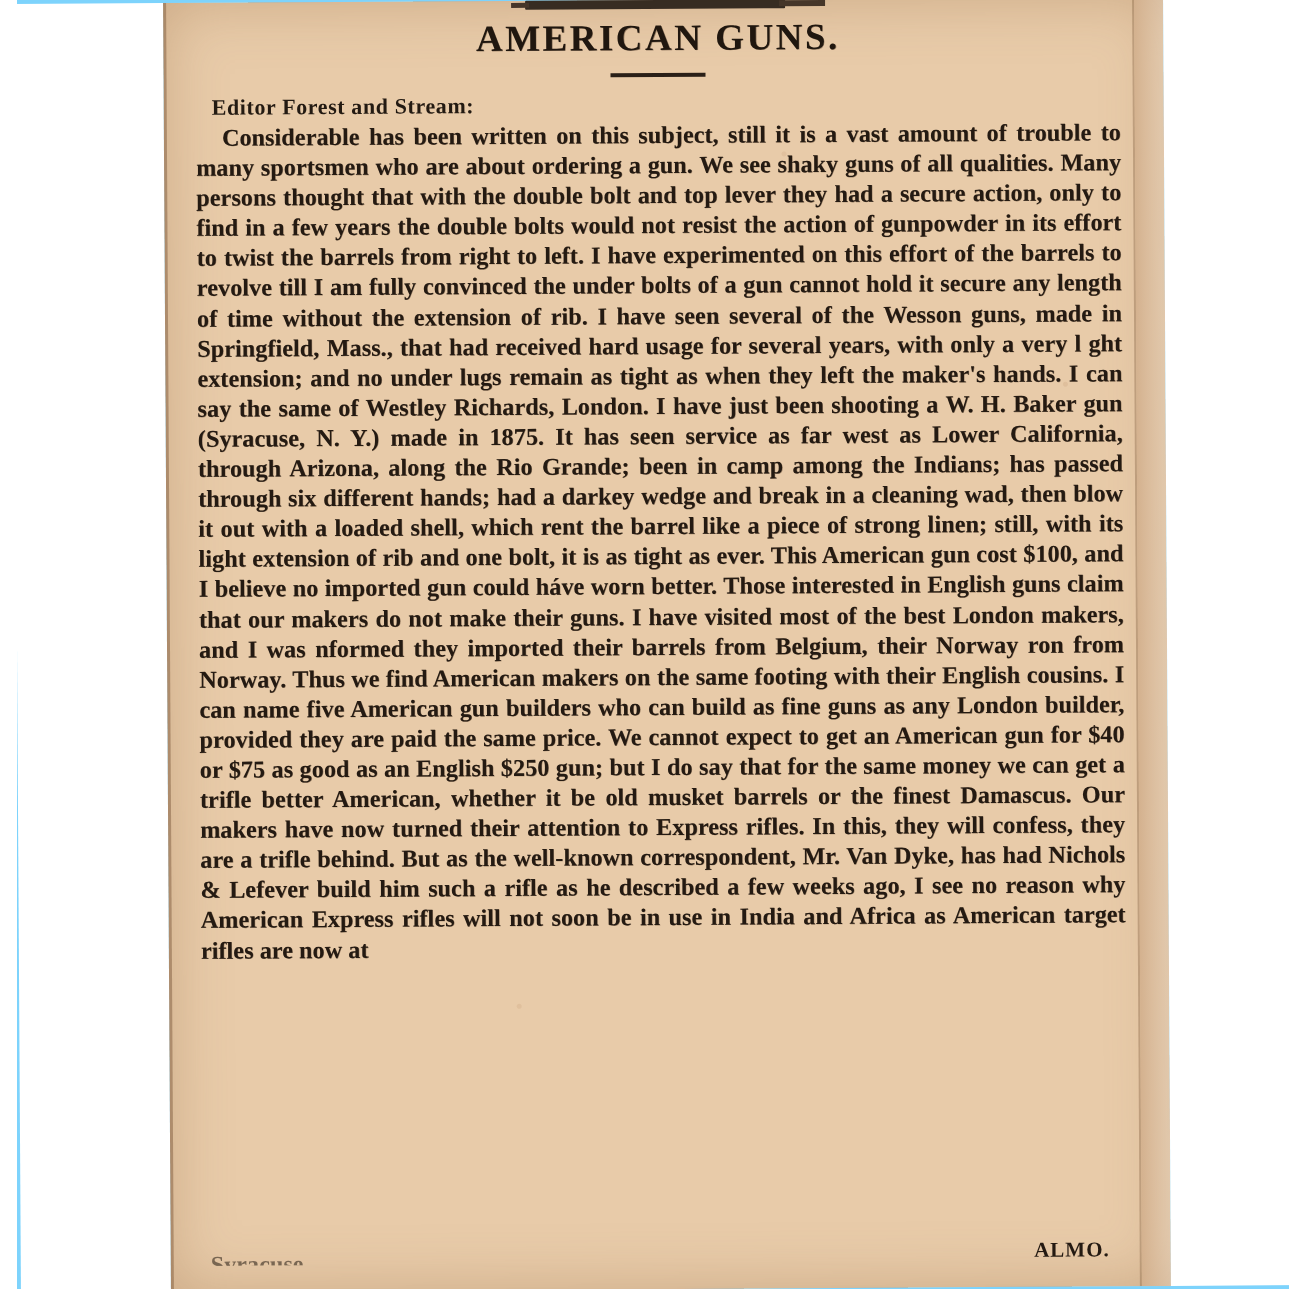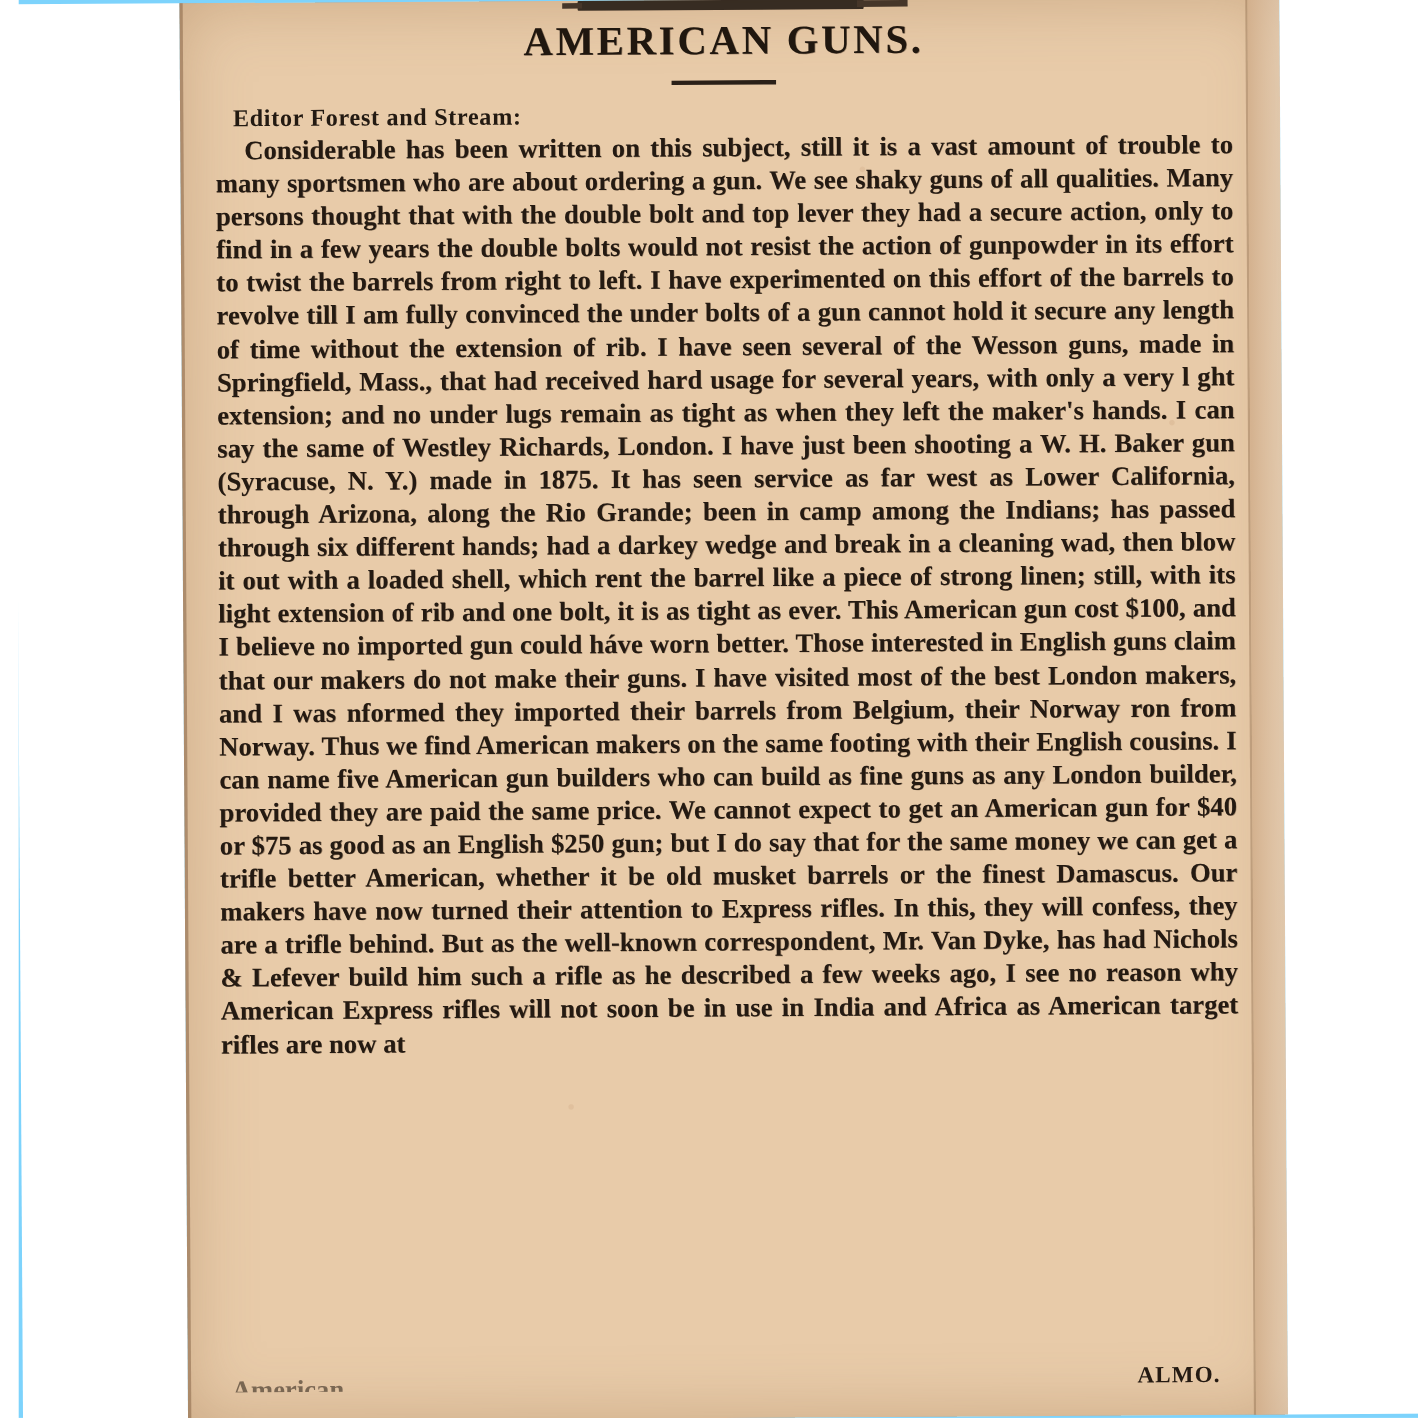--- a/index.html
+++ b/index.html
@@ -229,19 +229,19 @@
       <div id="headline">AMERICAN GUNS.</div>
 
       <div class="head-rule"></div>
 
       <div id="salutation">Editor Forest and Stream:</div>
 
       <div id="bodytext">
         <p>Considerable has been written on this subject, still it is a vast amount of trouble to many sportsmen who are about ordering a gun. We see shaky guns of all qualities. Many persons thought that with the double bolt and top lever they had a secure action, only to find in a few years the double bolts would not resist the action of gunpowder in its effort to twist the barrels from right to left. I have experimented on this effort of the barrels to revolve till I am fully convinced the under bolts of a gun cannot hold it secure any length of time without the extension of rib. I have seen several of the Wesson guns, made in Springfield, Mass., that had received hard usage for several years, with only a very l ght extension; and no under lugs remain as tight as when they left the maker's hands. I can say the same of Westley Richards, London. I have just been shooting a W. H. Baker gun (Syracuse, N. Y.) made in 1875. It has seen service as far west as Lower California, through Arizona, along the Rio Grande; been in camp among the Indians; has passed through six different hands; had a darkey wedge and break in a cleaning wad, then blow it out with a loaded shell, which rent the barrel like a piece of strong linen; still, with its light extension of rib and one bolt, it is as tight as ever. This American gun cost $100, and I believe no imported gun could háve worn better. Those interested in English guns claim that our makers do not make their guns. I have visited most of the best London makers, and I was nformed they imported their barrels from Belgium, their Norway ron from Norway. Thus we find American makers on the same footing with their English cousins. I can name five American gun builders who can build as fine guns as any London builder, provided they are paid the same price. We cannot expect to get an American gun for $40 or $75 as good as an English $250 gun; but I do say that for the same money we can get a trifle better American, whether it be old musket barrels or the finest Damascus. Our makers have now turned their attention to Express rifles. In this, they will confess, they are a trifle behind. But as the well-known correspondent, Mr. Van Dyke, has had Nichols &amp; Lefever build him such a rifle as he described a few weeks ago, I see no reason why American Express rifles will not soon be in use in India and Africa as American target rifles are now at</p>
       </div>
 
-      <div id="lastline">American.</div>
+      <div id="lastline">Syracuse.</div>
 
       <div id="signature">ALMO.</div>
 
     </div>
   </div>
 </div>
 
 </body></html>

